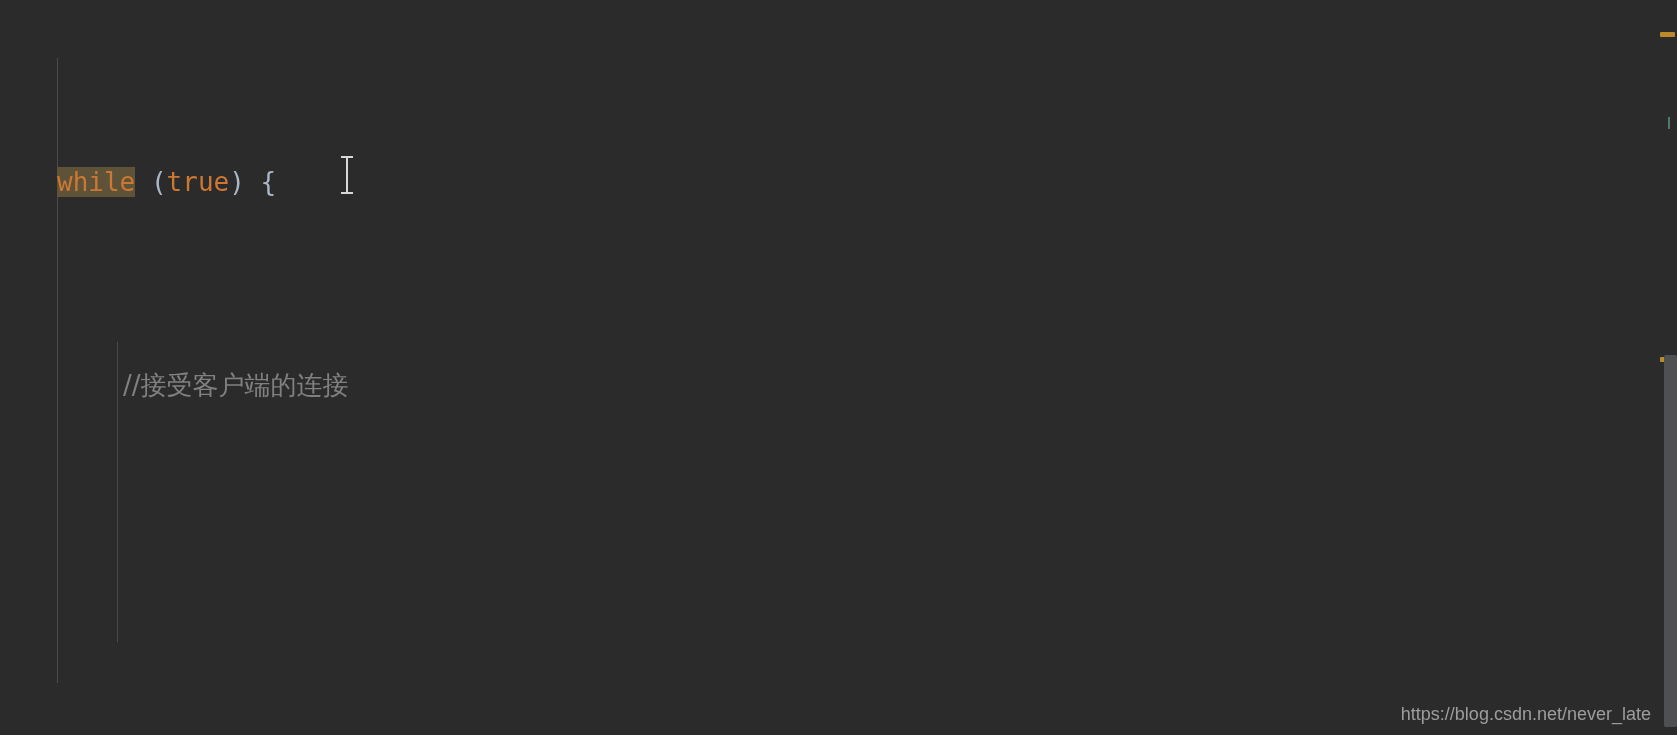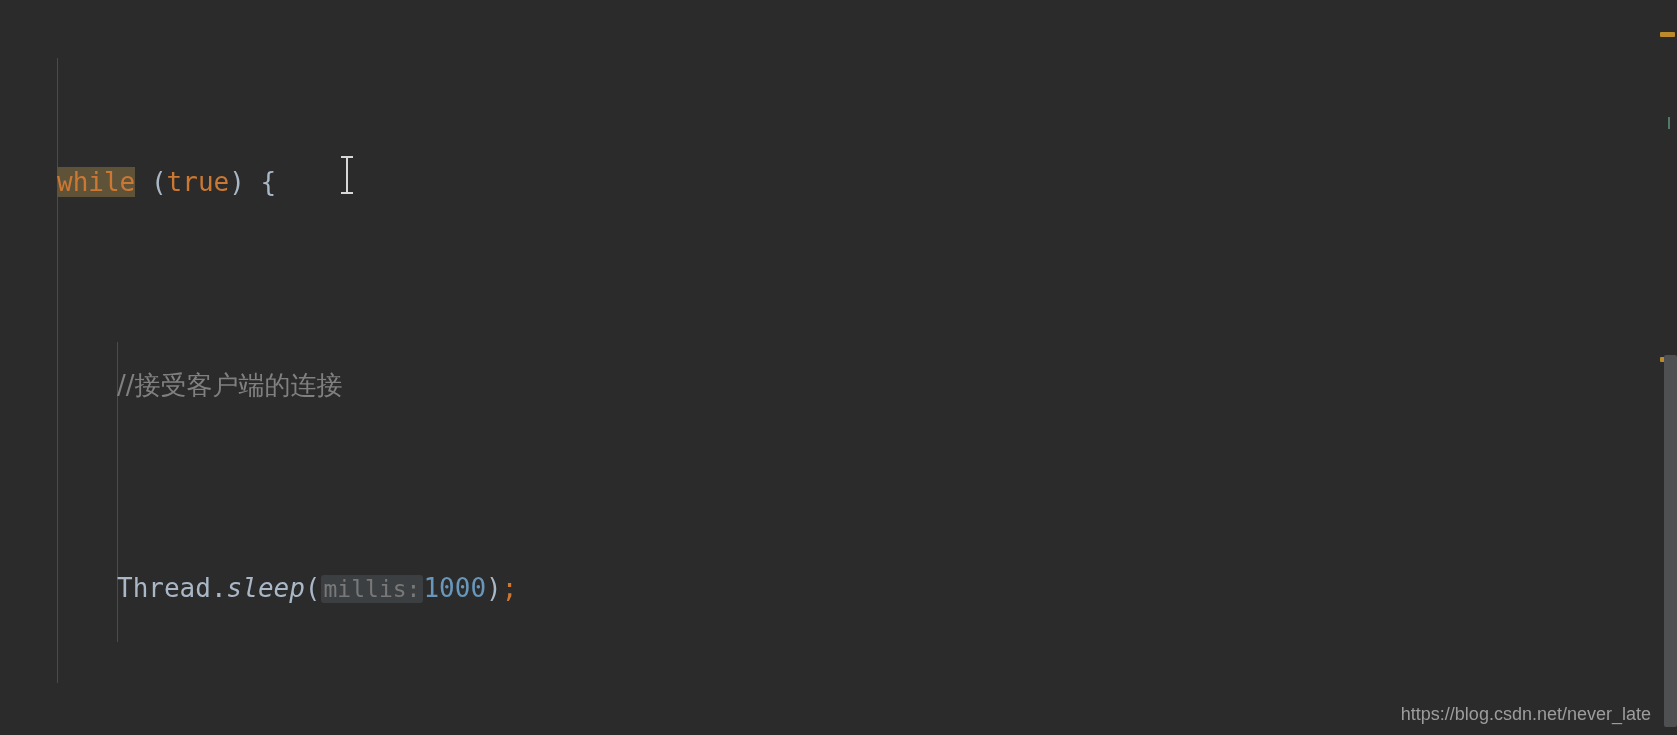--- a/index.html
+++ b/index.html
@@ -43,21 +43,21 @@
     width: 1px;
     background: #4b4b4b;
     z-index: 0;
   }
 
   
   .tok-kw      { color: #cc7832; }
   .tok-kw-hl   { color: #cc7832; background: #5e5339; }
   .tok-plain   { color: #a9b7c6; }
   .tok-num     { color: #6897bb; }
-  .tok-comment { color: #808080; }
+  .tok-comment { color: #808080; padding-left: 6px; }
   .tok-static  { color: #a9b7c6; font-style: italic; }
   .tok-semi    { color: #cc7832; }
   .tok-hint {
     color: #787878;
     background: #3c3f41;
     border-radius: 3px;
     padding: 1px 3px;
     font-size: 23px;
   }
 
@@ -139,21 +139,20 @@
 
   <div id="code-surface">
 
     
     <div class="code-line" style="padding-left:57px;"><span class="tok-kw-hl">while</span><span class="tok-plain"> (</span><span class="tok-kw">true</span><span class="tok-plain">) {</span></div>
 
     
     <div class="code-line" style="padding-left:117px;"><span class="tok-comment cjk">//接受客户端的连接</span></div>
 
     
-    <div class="code-line" style="padding-left:117px;"><span class="tok-plain">Thread.</span><span class="tok-static">sleep</span><span class="tok-plain">(</span><span class="tok-hint">millis:</span><span class="tok-num">1000</span><span class="tok-plain">)</span><span class="tok-semi">;</span></div>
 
     
     
 
     
     
 
     
     
 

